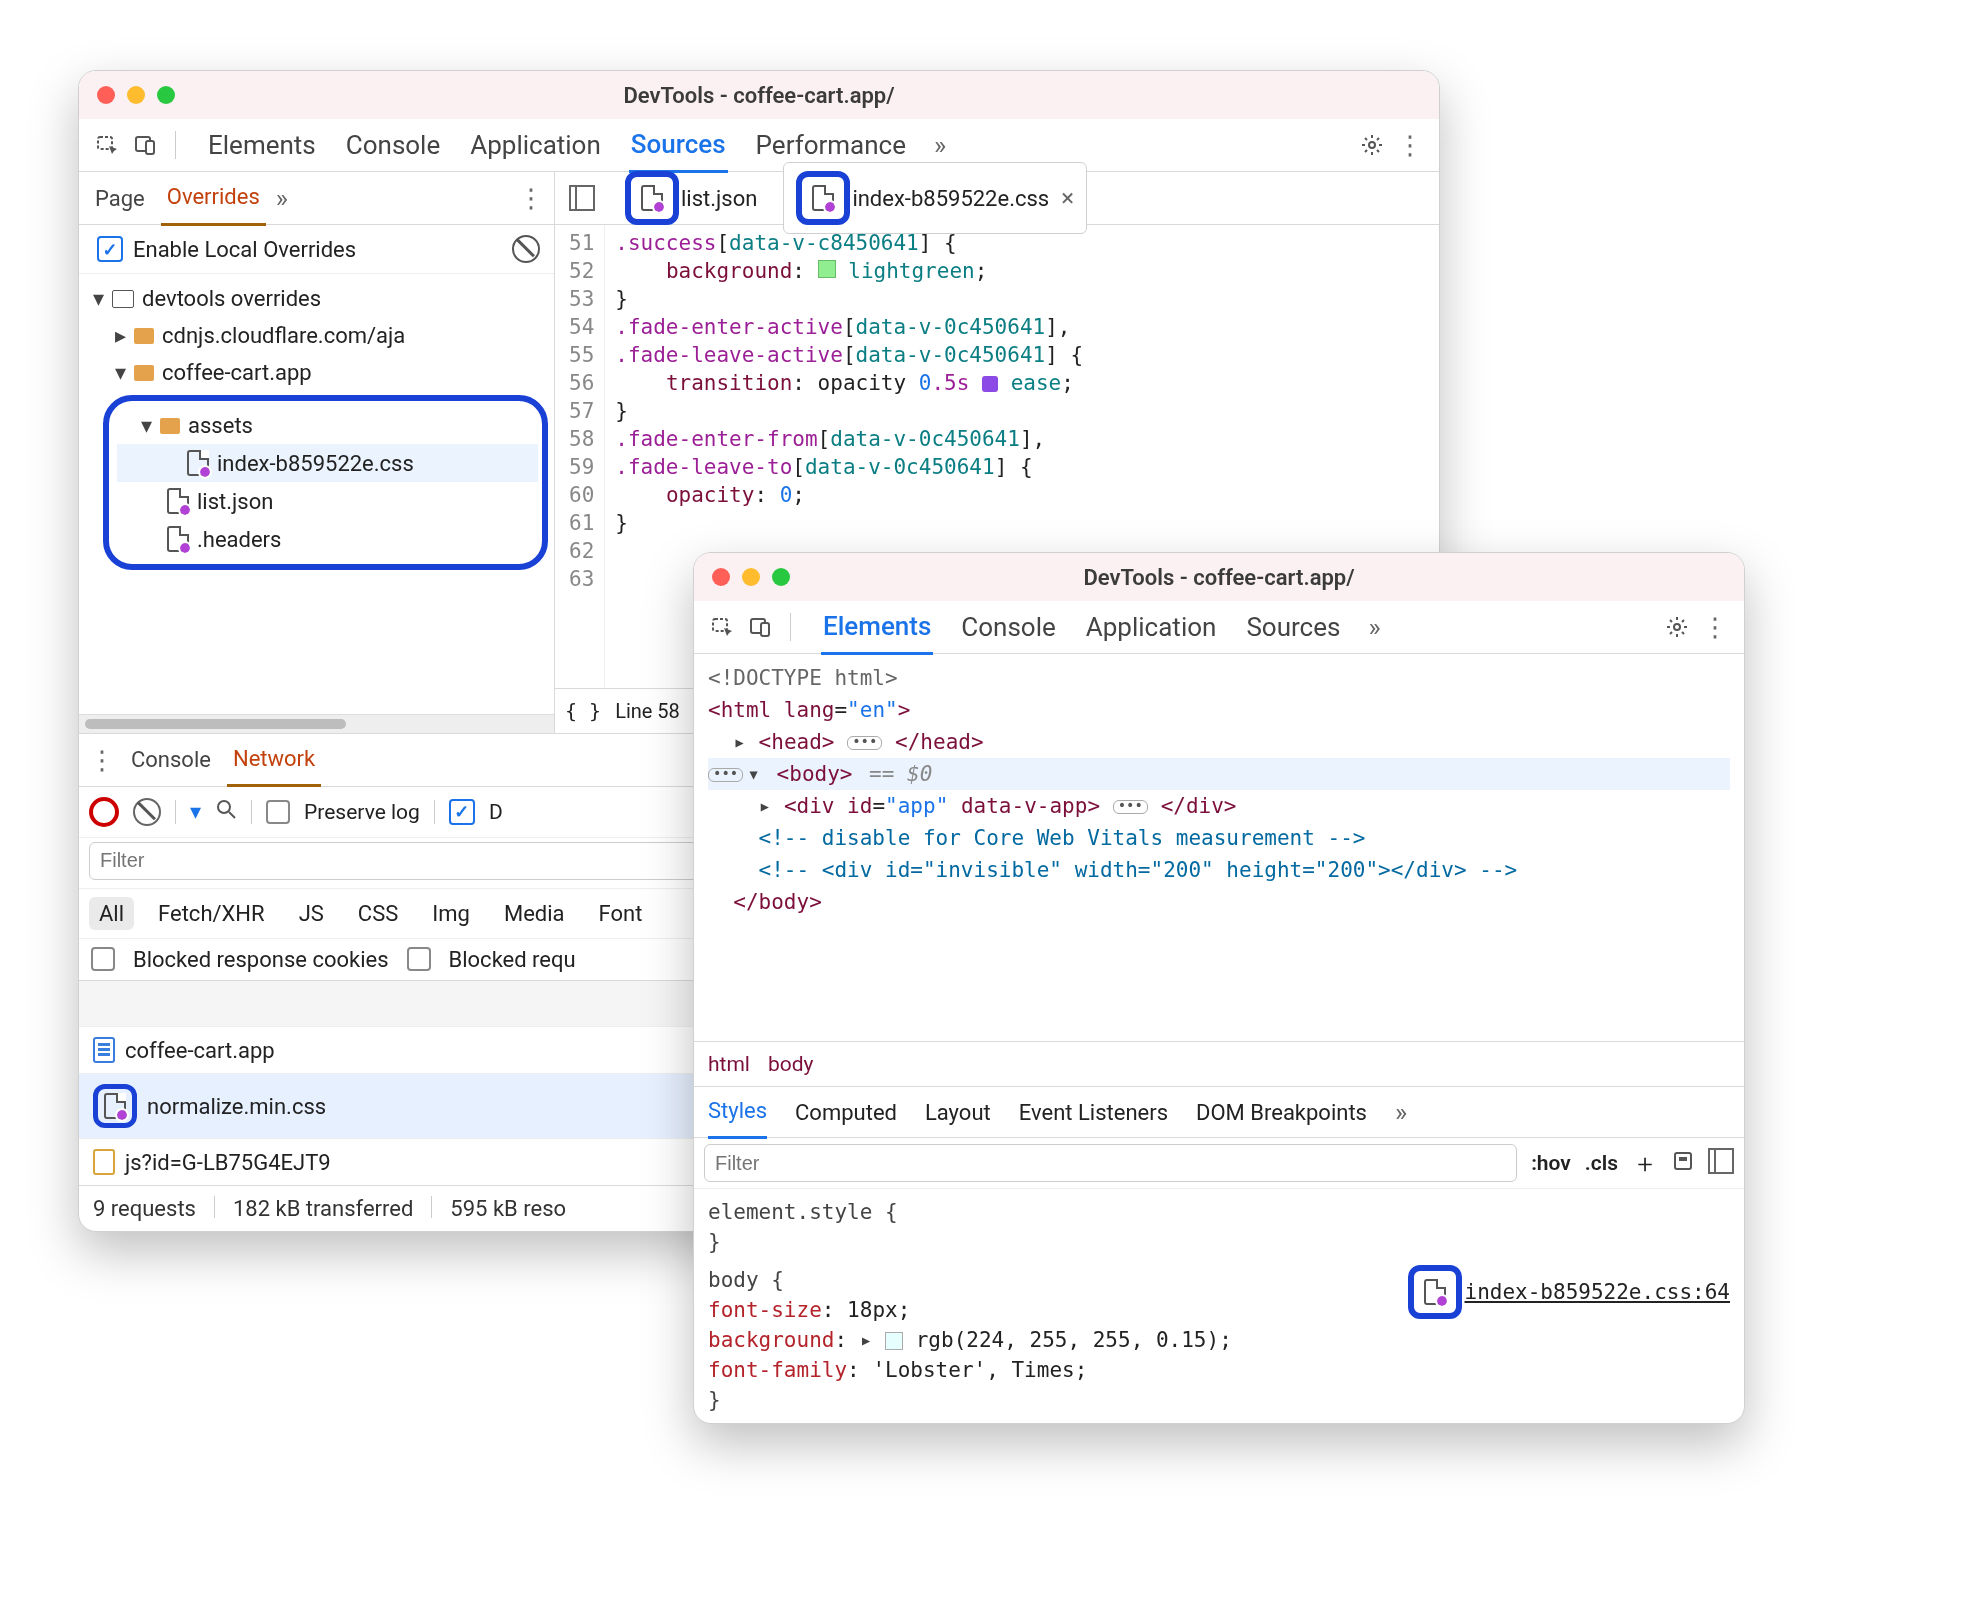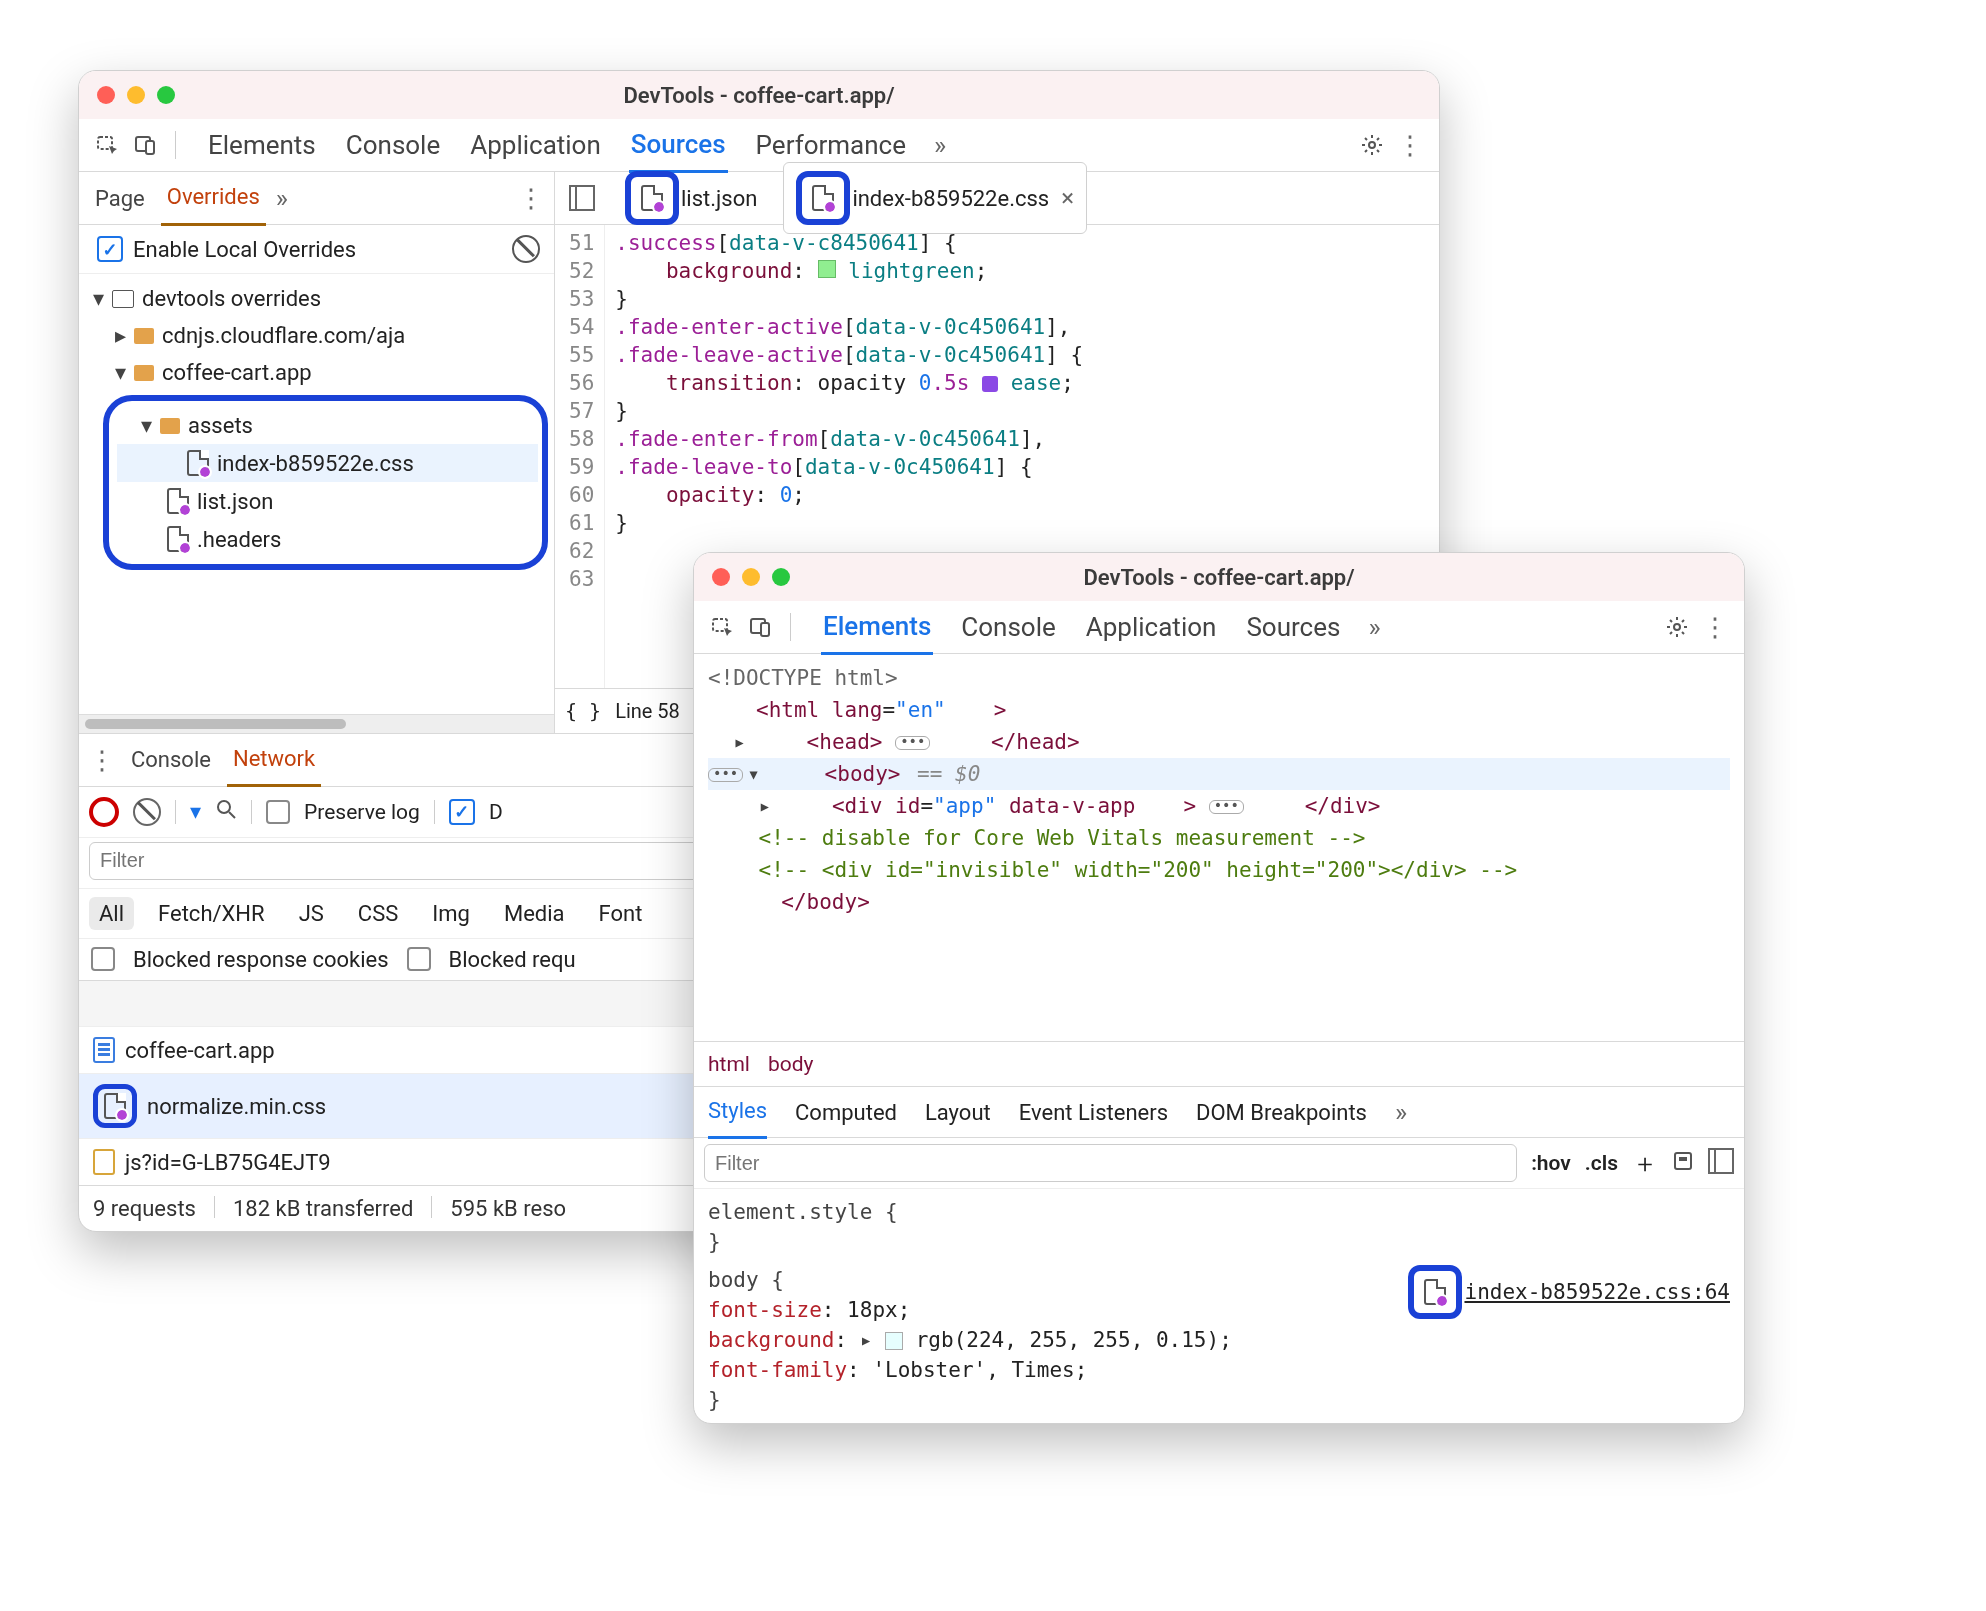--- a/index.html
+++ b/index.html
@@ -73,22 +73,22 @@
   .code-area { flex:1; display:flex; overflow:hidden; font-size:21px; }
   .gutter { background:#fff; color:#888; text-align:right; padding: 4px 10px 4px 14px; border-right:1px solid #eee; }
   .gutter div { height: 28px; line-height:28px; }
   .code-lines { flex:1; padding: 4px 10px; overflow:auto; }
   .code-lines div { height:28px; line-height:28px; white-space:pre; }
   .kw   { color:#9b1f96; } 
   .prop { color:#7b0f3a; } 
   .num  { color:#1a73e8; }
   .punc { color:#666; }
   .attr { color:#0a7e83; } 
-  .tag-red { color:#7b0f3a;margin-left:48px; }
-  .tag-green { color:#4d7c0f;margin-top:15px; }
+  .tag-red { color:#7b0f3a; }
+  .tag-green { color:#0369a1;margin-top:15px; }
   .str  { color:#b4222a; }
 
   
   .srctabs { display:flex; align-items:center; gap: 14px; height:52px; border-bottom:1px solid #d9d9d9; padding:0 10px; font-size:22px; }
   .srctab { display:flex; align-items:center; gap:8px; padding:8px 12px; border-radius:6px; }
   .srctab.active { border:1px solid #d0d0d0; background:#fff; }
   .circle-marker { display:inline-flex; align-items:center; justify-content:center; width:42px; height:42px; border:6px solid #1a41d6; border-radius:12px; }
   .close-x::before { content:"×"; color:#666; font-size:24px; margin-left:4px; }
   .panel-toggle { width:22px; height:22px; border:2px solid #666; display:inline-block; position:relative; }
   .panel-toggle::after { content:""; position:absolute; left:4px; top:0; bottom:0; width:2px; background:#666; }

